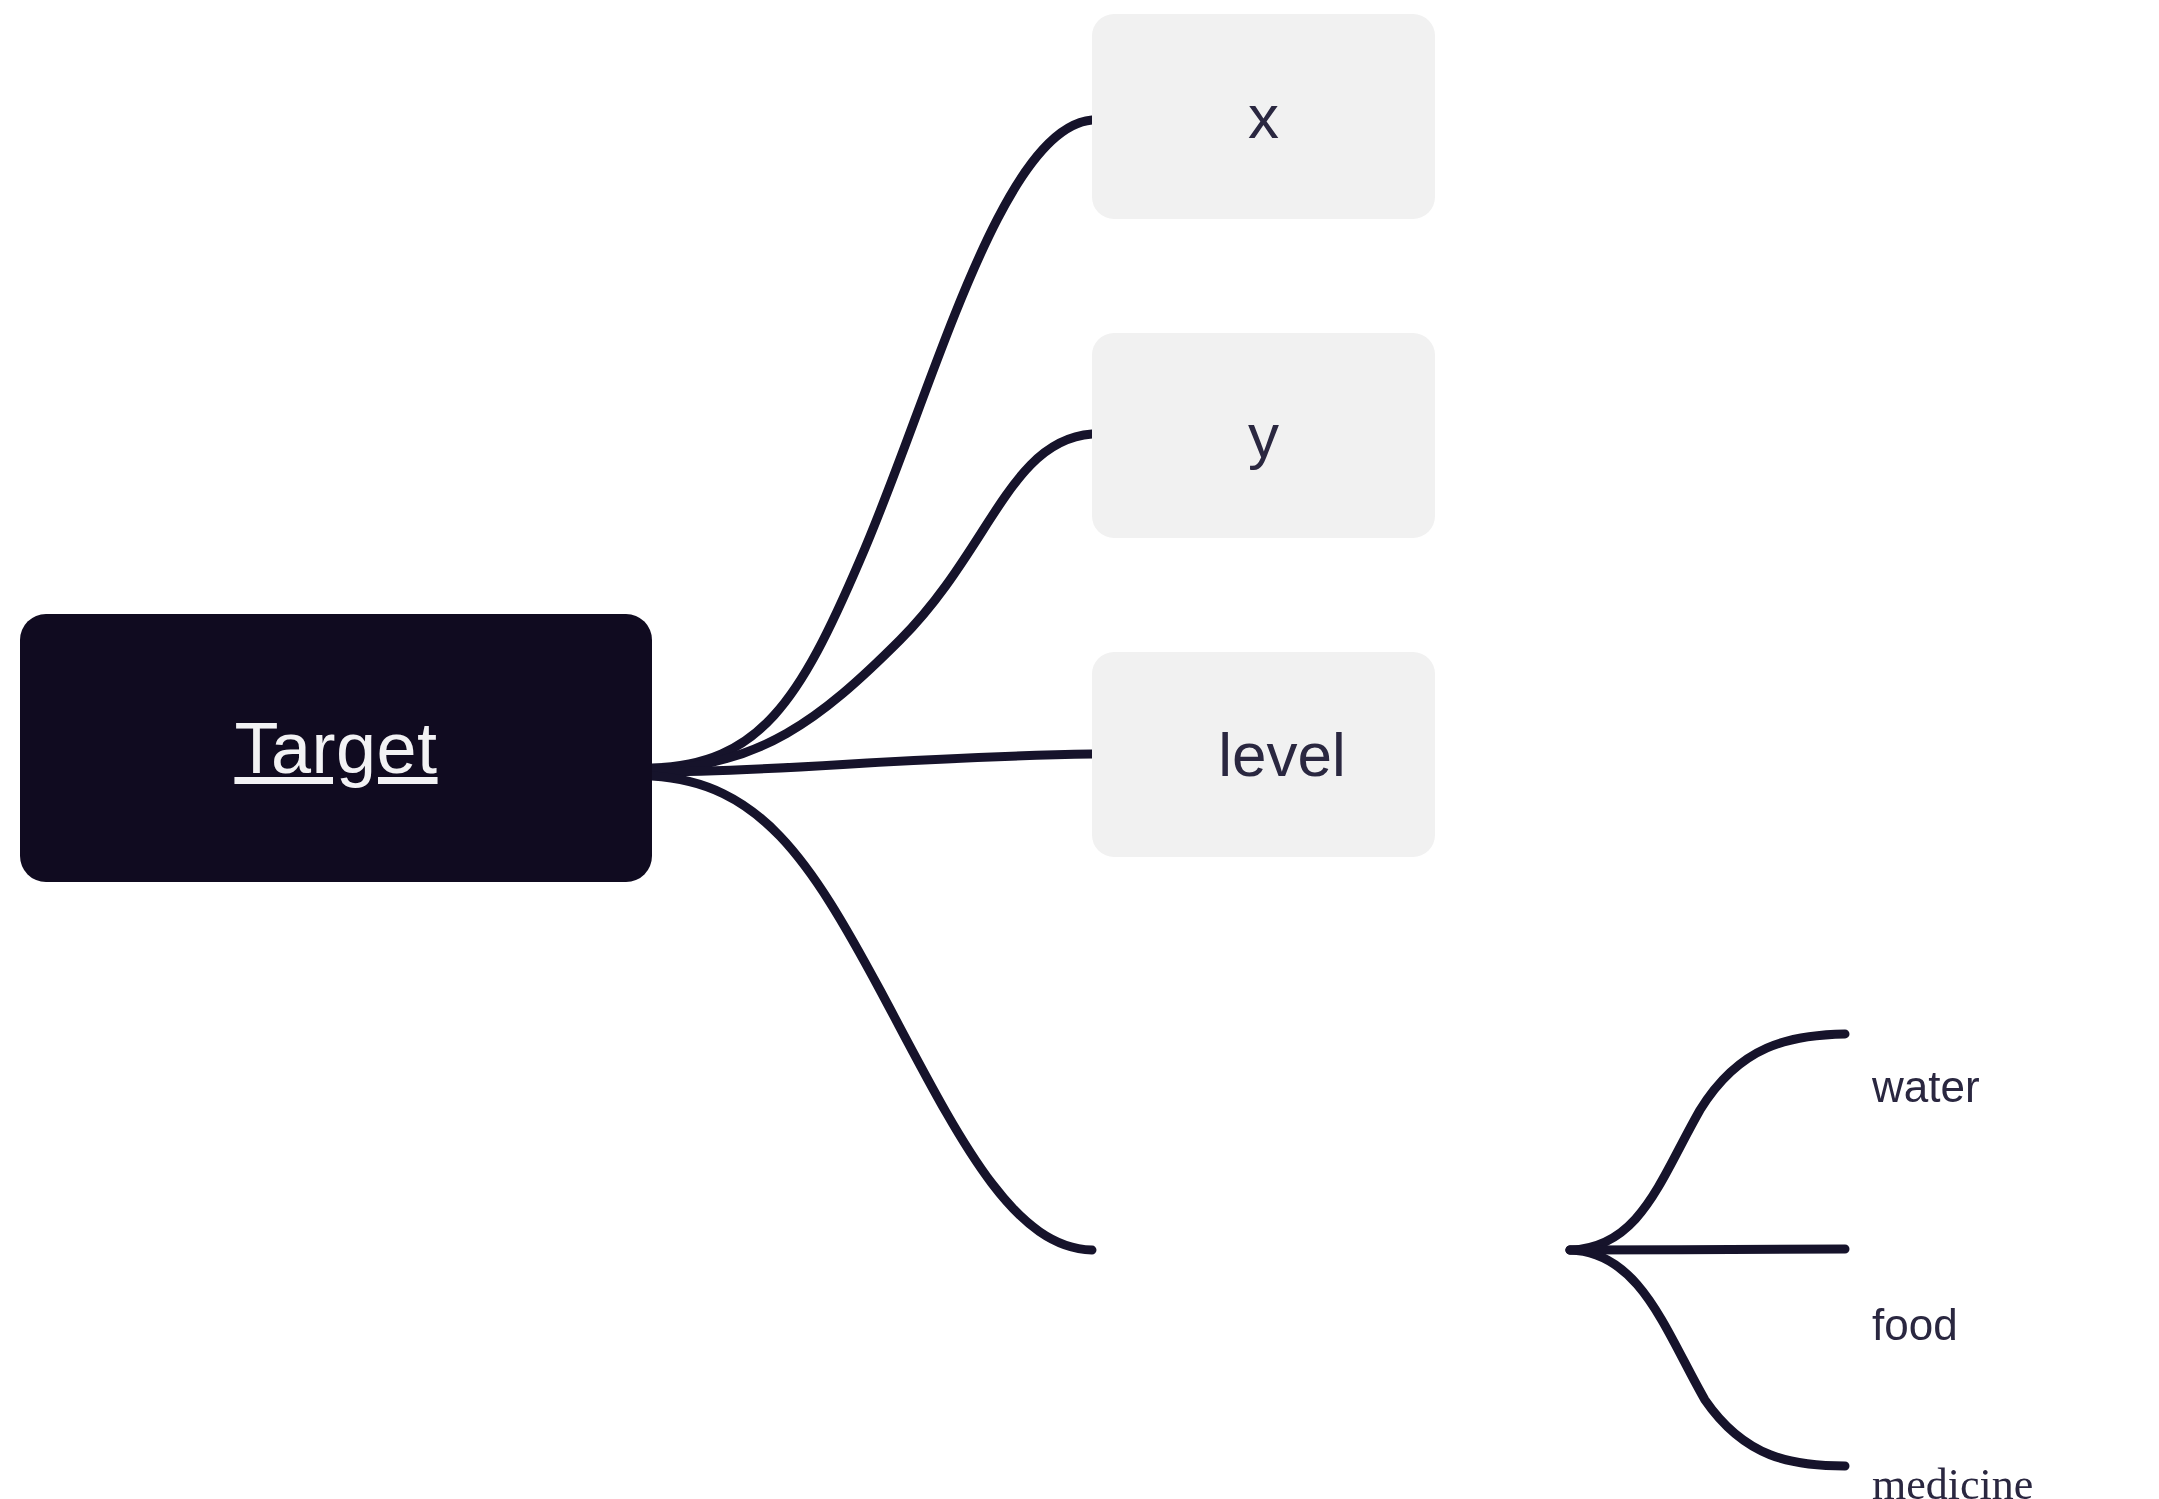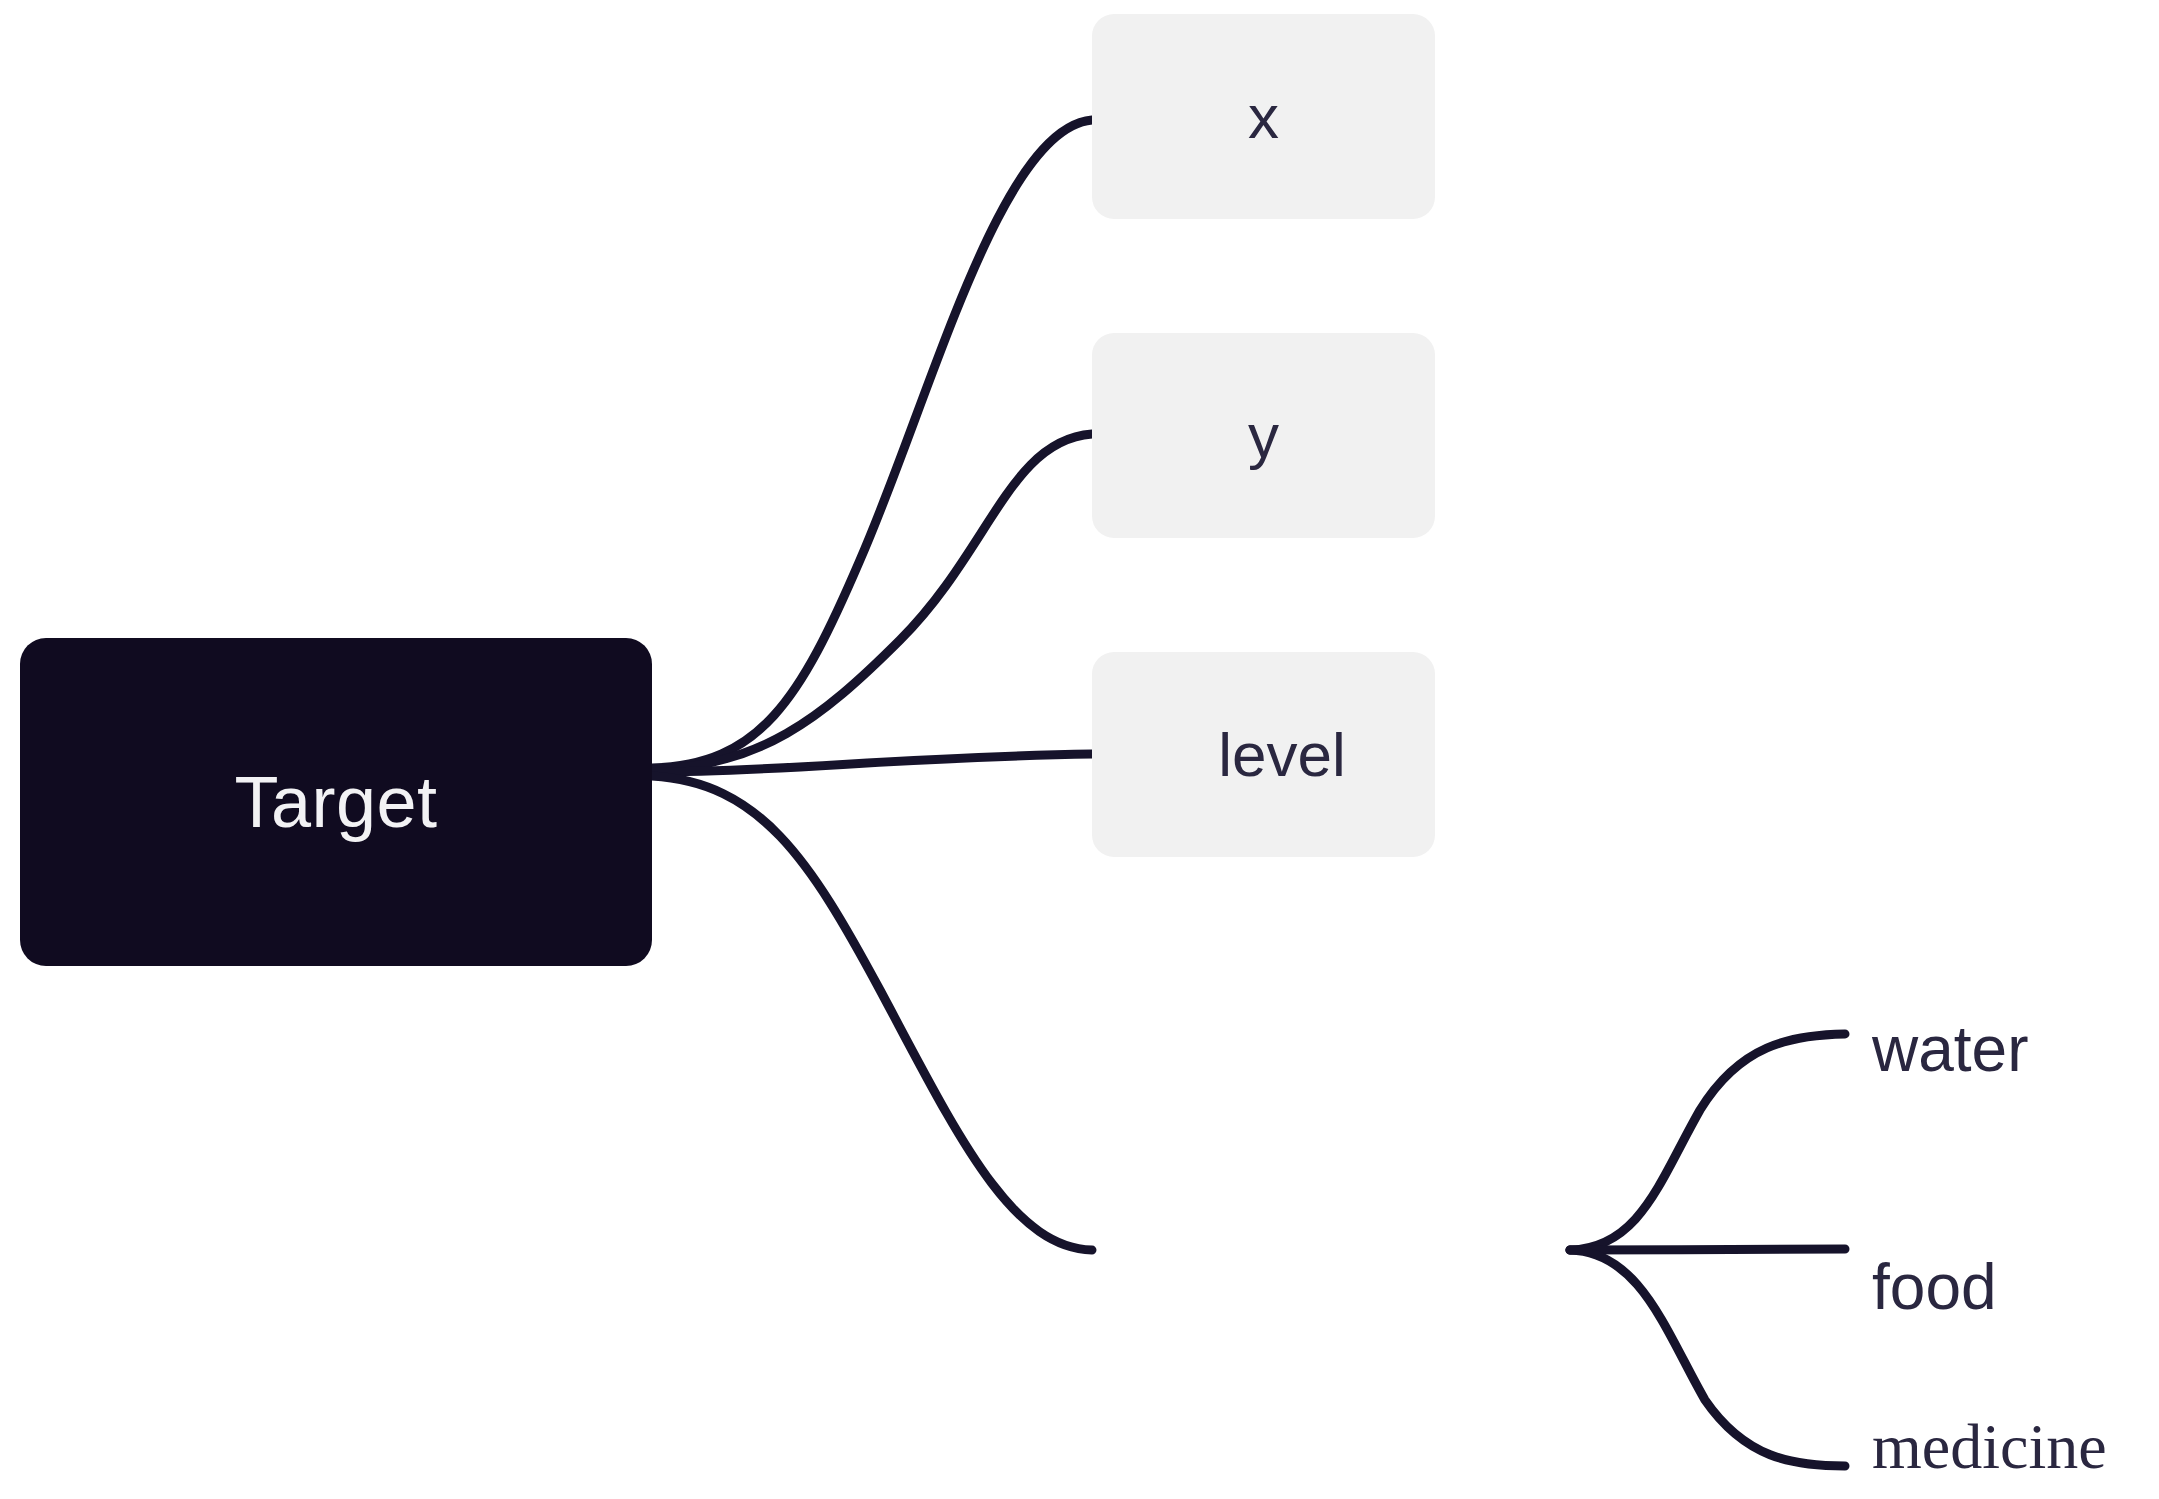--- a/index.html
+++ b/index.html
@@ -42,25 +42,26 @@
   .node-branch {
     background: #F1F1F1;
     border-radius: 22px;
     color: #2A2740;
     font-size: 62px;
     font-weight: 400;
   }
   .node-leaf {
     position: absolute;
     color: #2A2740;
-    font-size: 64px;
+    font-size: 44px;
     font-weight: 400;
     white-space: nowrap;
     display: flex;
-    align-items: flex-start;
+    align-items: flex-end;
+    margin-top: 24px;
   }
   .node-label {
     pointer-events: none;
   }
 </style>
 </head>
 <body>
 
 <div id="mindmap-canvas">
 
@@ -74,21 +75,21 @@
 
     <path d="M 652,776 C 760,782 810,860 880,990 C 955,1130 1010,1248 1092,1250" fill="none" stroke="#16132B" stroke-width="9" stroke-linecap="round"></path>
 
     <path d="M 1570,1250 C 1640,1248 1660,1180 1700,1110 C 1740,1045 1790,1035 1845,1034" fill="none" stroke="#16132B" stroke-width="9" stroke-linecap="round"></path>
 
     <path d="M 1570,1250 C 1660,1250 1760,1249 1845,1249" fill="none" stroke="#16132B" stroke-width="9" stroke-linecap="round"></path>
 
     <path d="M 1570,1250 C 1640,1252 1665,1330 1705,1400 C 1745,1458 1792,1466 1845,1466" fill="none" stroke="#16132B" stroke-width="9" stroke-linecap="round"></path>
   </svg>
 
-  <div class="node node-root" style="left:20px; top:638px; width:632px; height:328px;">
+  <div class="node node-root" style="left:20px; top:614px; width:632px; height:268px;text-decoration:underline;">
     <span class="node-label">Target</span>
   </div>
 
   <div class="node node-branch" style="left:1092px; top:14px; width:343px; height:205px;">
     <span class="node-label">x</span>
   </div>
 
   <div class="node node-branch" style="left:1092px; top:333px; width:343px; height:205px;">
     <span class="node-label">y</span>
   </div>

